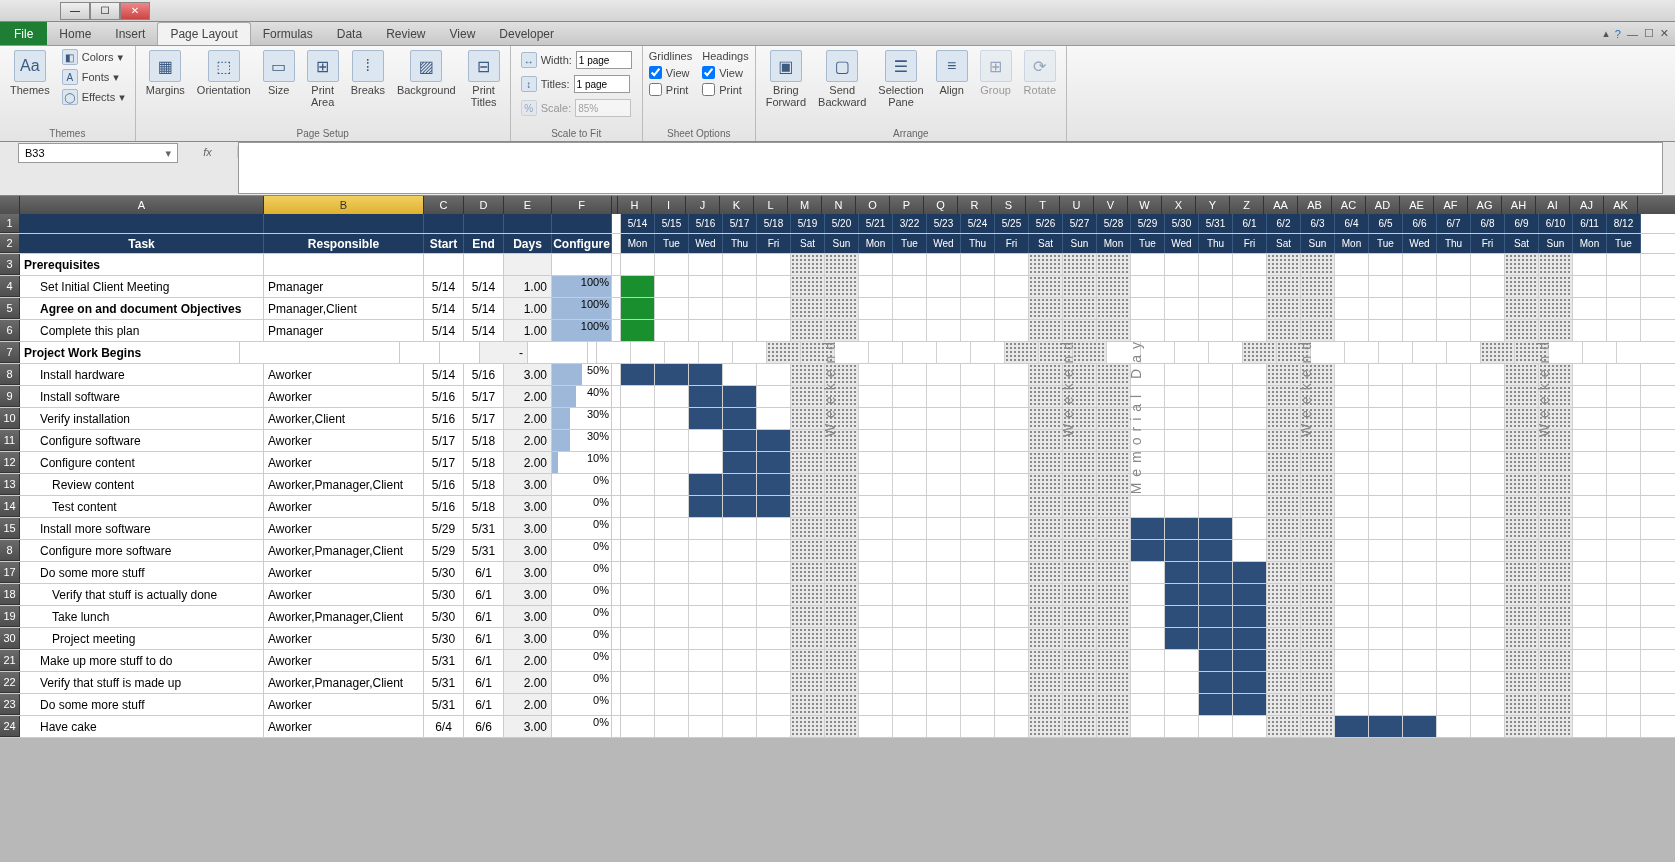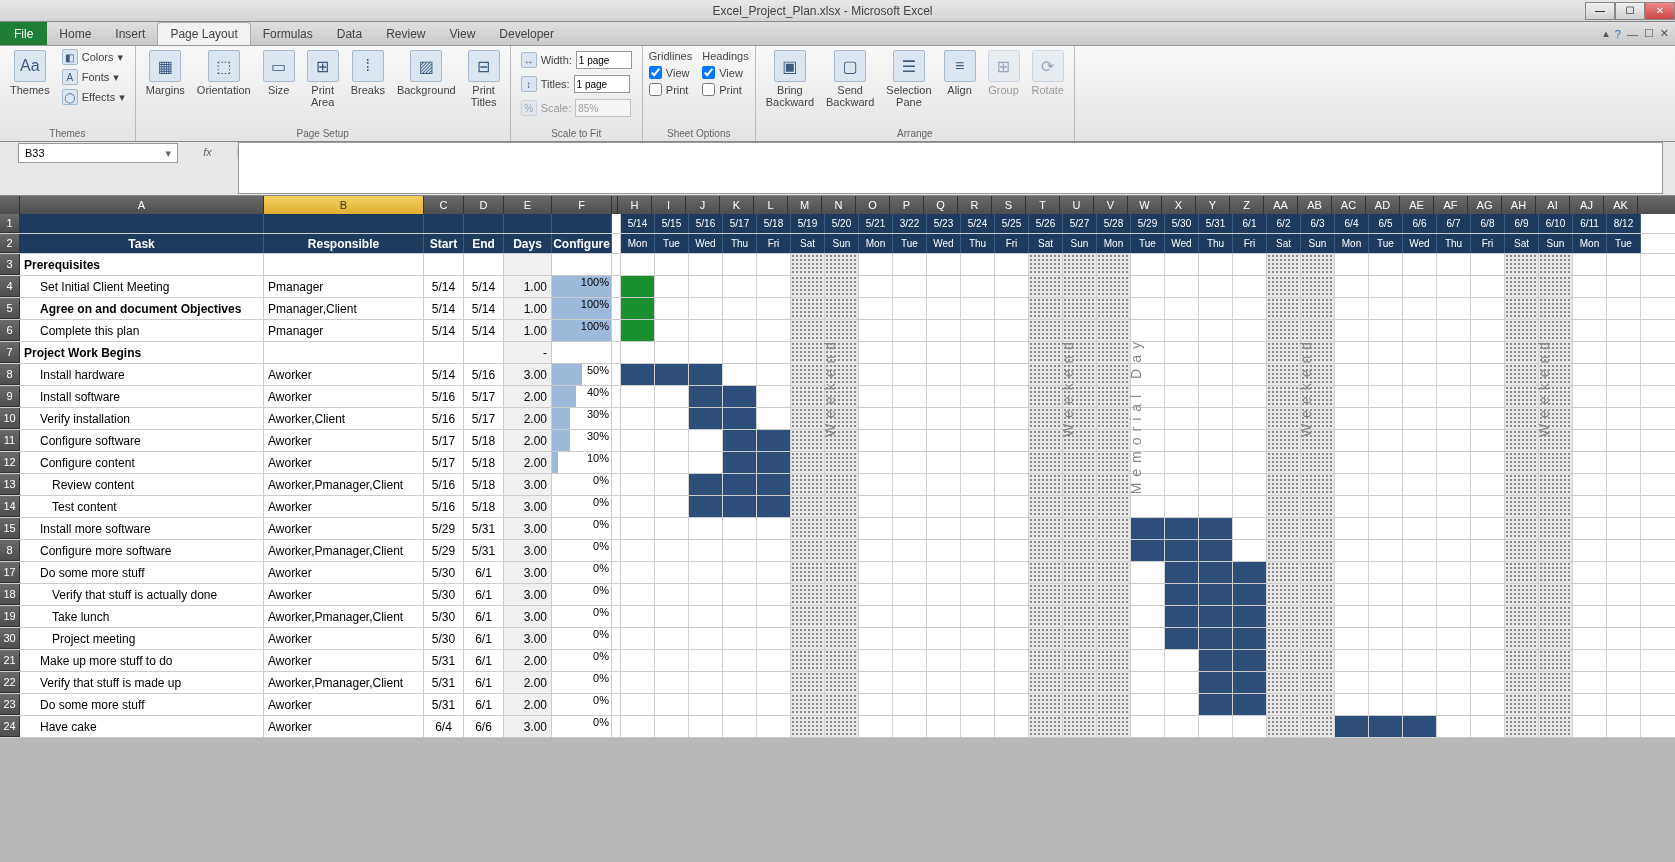--- a/index.html
+++ b/index.html
@@ -56,21 +56,20 @@
 .indent2{padding-left:32px}
 .progfill{position:absolute;left:0;top:0;bottom:0;background:#9db8d8}
 .progtxt{position:absolute;right:2px;top:0;font-size:11px}
 .dayscell{background:#f0f0f0}
 </style>
 </head>
 <body>
 
 <div class="titlebar">
   <span style="width:60px"></span>
-  <span class="title">Excel_Project_Plan.xlsx - Microsoft Excel</span>
   <div class="winbtns">
     <div class="winbtn">—</div>
     <div class="winbtn">☐</div>
     <div class="winbtn close">✕</div>
   </div>
 </div>
 
 <div class="ribbontabs">
   <div class="filetab">File</div>
   <div id="rtabs" style="display:flex">
@@ -189,21 +188,21 @@
           </label>
       </div>
     </div>
     <div class="rgroup-label">Sheet Options</div>
   </div>
   <div class="rgroup">
     <div class="rgroup-body">
       <div class="rbtn-lg">
           <div class="ico">▣</div>
           <div class="lbl" style="white-space:pre">Bring
-Backward</div>
+Forward</div>
         </div>
       <div class="rbtn-lg">
           <div class="ico">▢</div>
           <div class="lbl" style="white-space:pre">Send
 Backward</div>
         </div>
       <div class="rbtn-lg">
           <div class="ico">☰</div>
           <div class="lbl" style="white-space:pre">Selection
 Pane</div>
@@ -534,21 +533,21 @@
         <div class="cell ganttcell" style="width: 34px;"></div>
         <div class="cell ganttcell" style="width: 34px;"></div>
         <div class="cell ganttcell" style="width: 34px;"></div>
         <div class="cell ganttcell wknd" style="width: 34px;"></div>
         <div class="cell ganttcell wknd" style="width: 34px;"></div>
         <div class="cell ganttcell" style="width: 34px;"></div>
         <div class="cell ganttcell" style="width: 34px;"></div>
       </div>
       <div class="row " style="height: 22px;">
         <div class="rowhdr">7</div>
-        <div class="cell section" style="width: 244px;">Project Work Begins</div>
+        <div class="cell section" style="width: 220px;">Project Work Begins</div>
         <div class="cell " style="width: 160px;"></div>
         <div class="cell c" style="width: 40px;"></div>
         <div class="cell c" style="width: 40px;"></div>
         <div class="cell r dayscell" style="width: 48px;">-</div>
         <div class="cell r" style="width: 60px; position: relative;"></div>
         <div class="cell " style="width: 6px;"></div>
         <div class="cell ganttcell" style="width: 34px;"></div>
         <div class="cell ganttcell" style="width: 34px;"></div>
         <div class="cell ganttcell" style="width: 34px;"></div>
         <div class="cell ganttcell" style="width: 34px;"></div>

